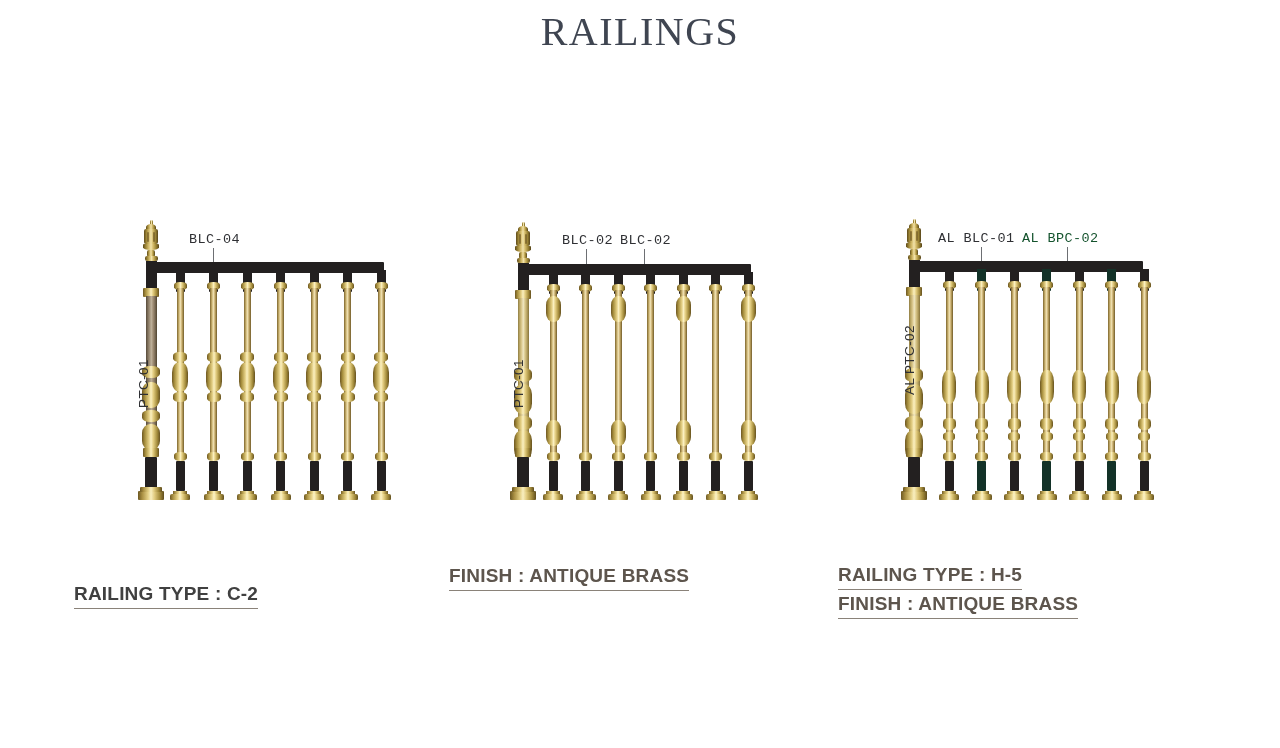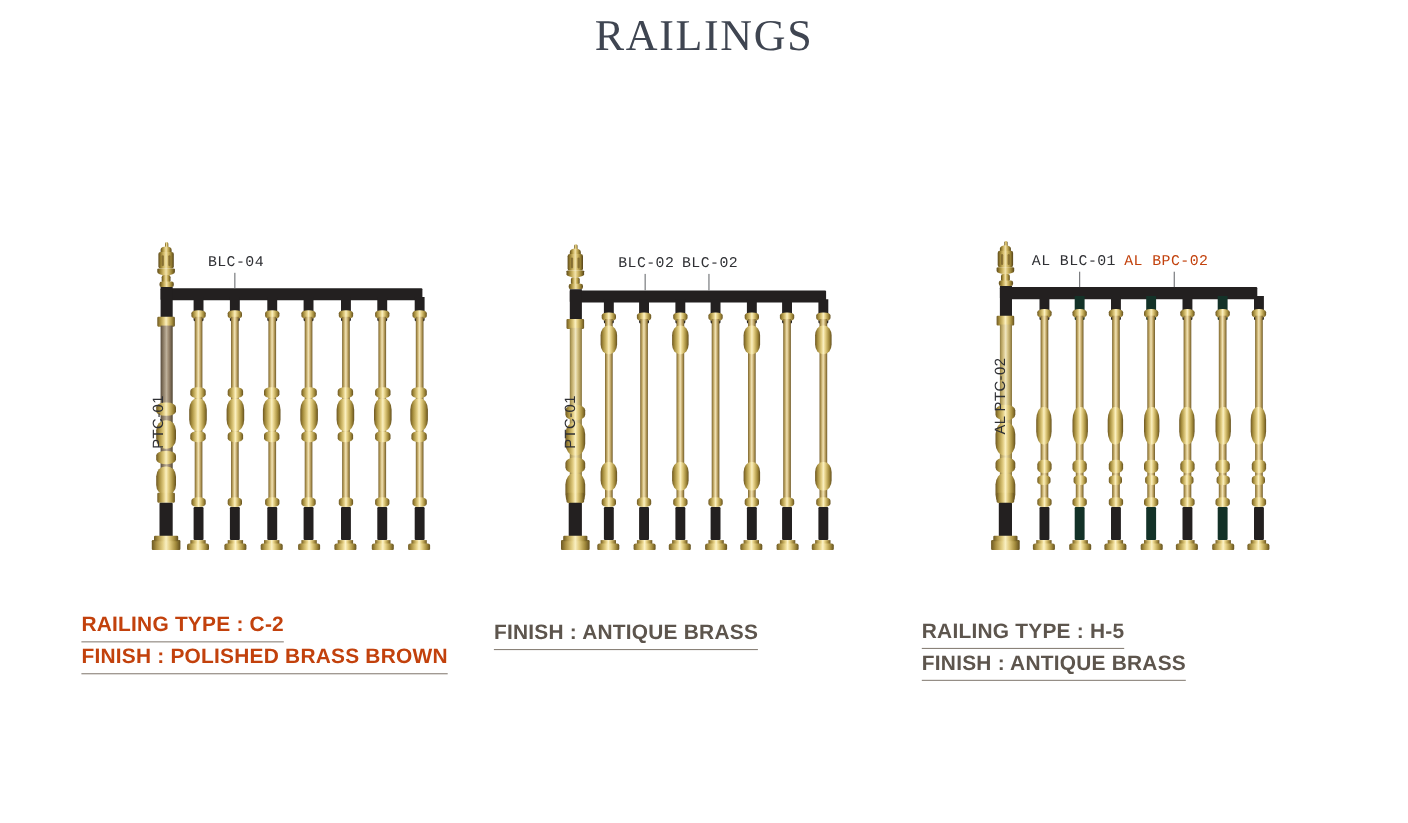--- a/index.html
+++ b/index.html
@@ -490,30 +490,29 @@
           <div class="orn" style="left: 1137px; top: 370px; width: 14px; height: 34px;"></div>
           <div class="orn" style="left: 1137.5px; top: 418px; width: 13px; height: 12px;"></div>
           <div class="orn" style="left: 1138px; top: 432px; width: 12px; height: 9px;"></div>
           <div class="orn" style="left: 1137.5px; top: 452px; width: 13px; height: 9px;"></div>
           <div class="sleeve-bot" style="left: 1139.5px; top: 461px; width: 9px; height: 30px; background: rgb(35, 32, 32);"></div>
           <div class="foot-neck" style="left: 1137px; top: 491px; width: 14px; height: 4px;"></div>
           <div class="foot" style="left: 1134px; top: 494px; width: 20px; height: 6px;"></div>
         </div>
         <div class="part-label" style="left: 938px; top: 231px; color: rgb(47, 48, 52);">AL BLC-01</div>
         <div class="leader" style="left: 981px; top: 247px; height: 14px; background: rgb(109, 111, 115);"></div>
-        <div class="part-label" style="left: 1022px; top: 231px; color: #c2410c;">AL BPC-02</div>
+        <div class="part-label" style="left: 1022px; top: 231px; color: #14532d;">AL BPC-02</div>
         <div class="leader" style="left: 1067px; top: 247px; height: 14px; background: rgb(109, 111, 115);"></div>
         <div class="vlabel" style="left: 902px; top: 395px; color: rgb(47, 48, 52);">AL PTC-02</div>
       </div>
     </div>
 
   <div id="captions">
-      <div class="caption" style="left: 74px; top: 556px; color: #c2410c;">
+      <div class="caption" style="left: 74px; top: 581px; color: #404040;">
         <span class="line" style="border-bottom-color: rgb(138, 130, 121);">RAILING TYPE : C-2</span>
-        <span class="line" style="border-bottom-color: rgb(138, 130, 121);">FINISH : POLISHED BRASS BROWN</span>
       </div>
       <div class="caption" style="left: 449px; top: 563px; color: rgb(93, 85, 77);">
         <span class="line" style="border-bottom-color: rgb(138, 130, 121);">FINISH : ANTIQUE BRASS</span>
       </div>
       <div class="caption" style="left: 838px; top: 562px; color: rgb(93, 85, 77);">
         <span class="line" style="border-bottom-color: rgb(138, 130, 121);">RAILING TYPE : H-5</span>
         <span class="line" style="border-bottom-color: rgb(138, 130, 121);">FINISH : ANTIQUE BRASS</span>
       </div>
     </div>
 

